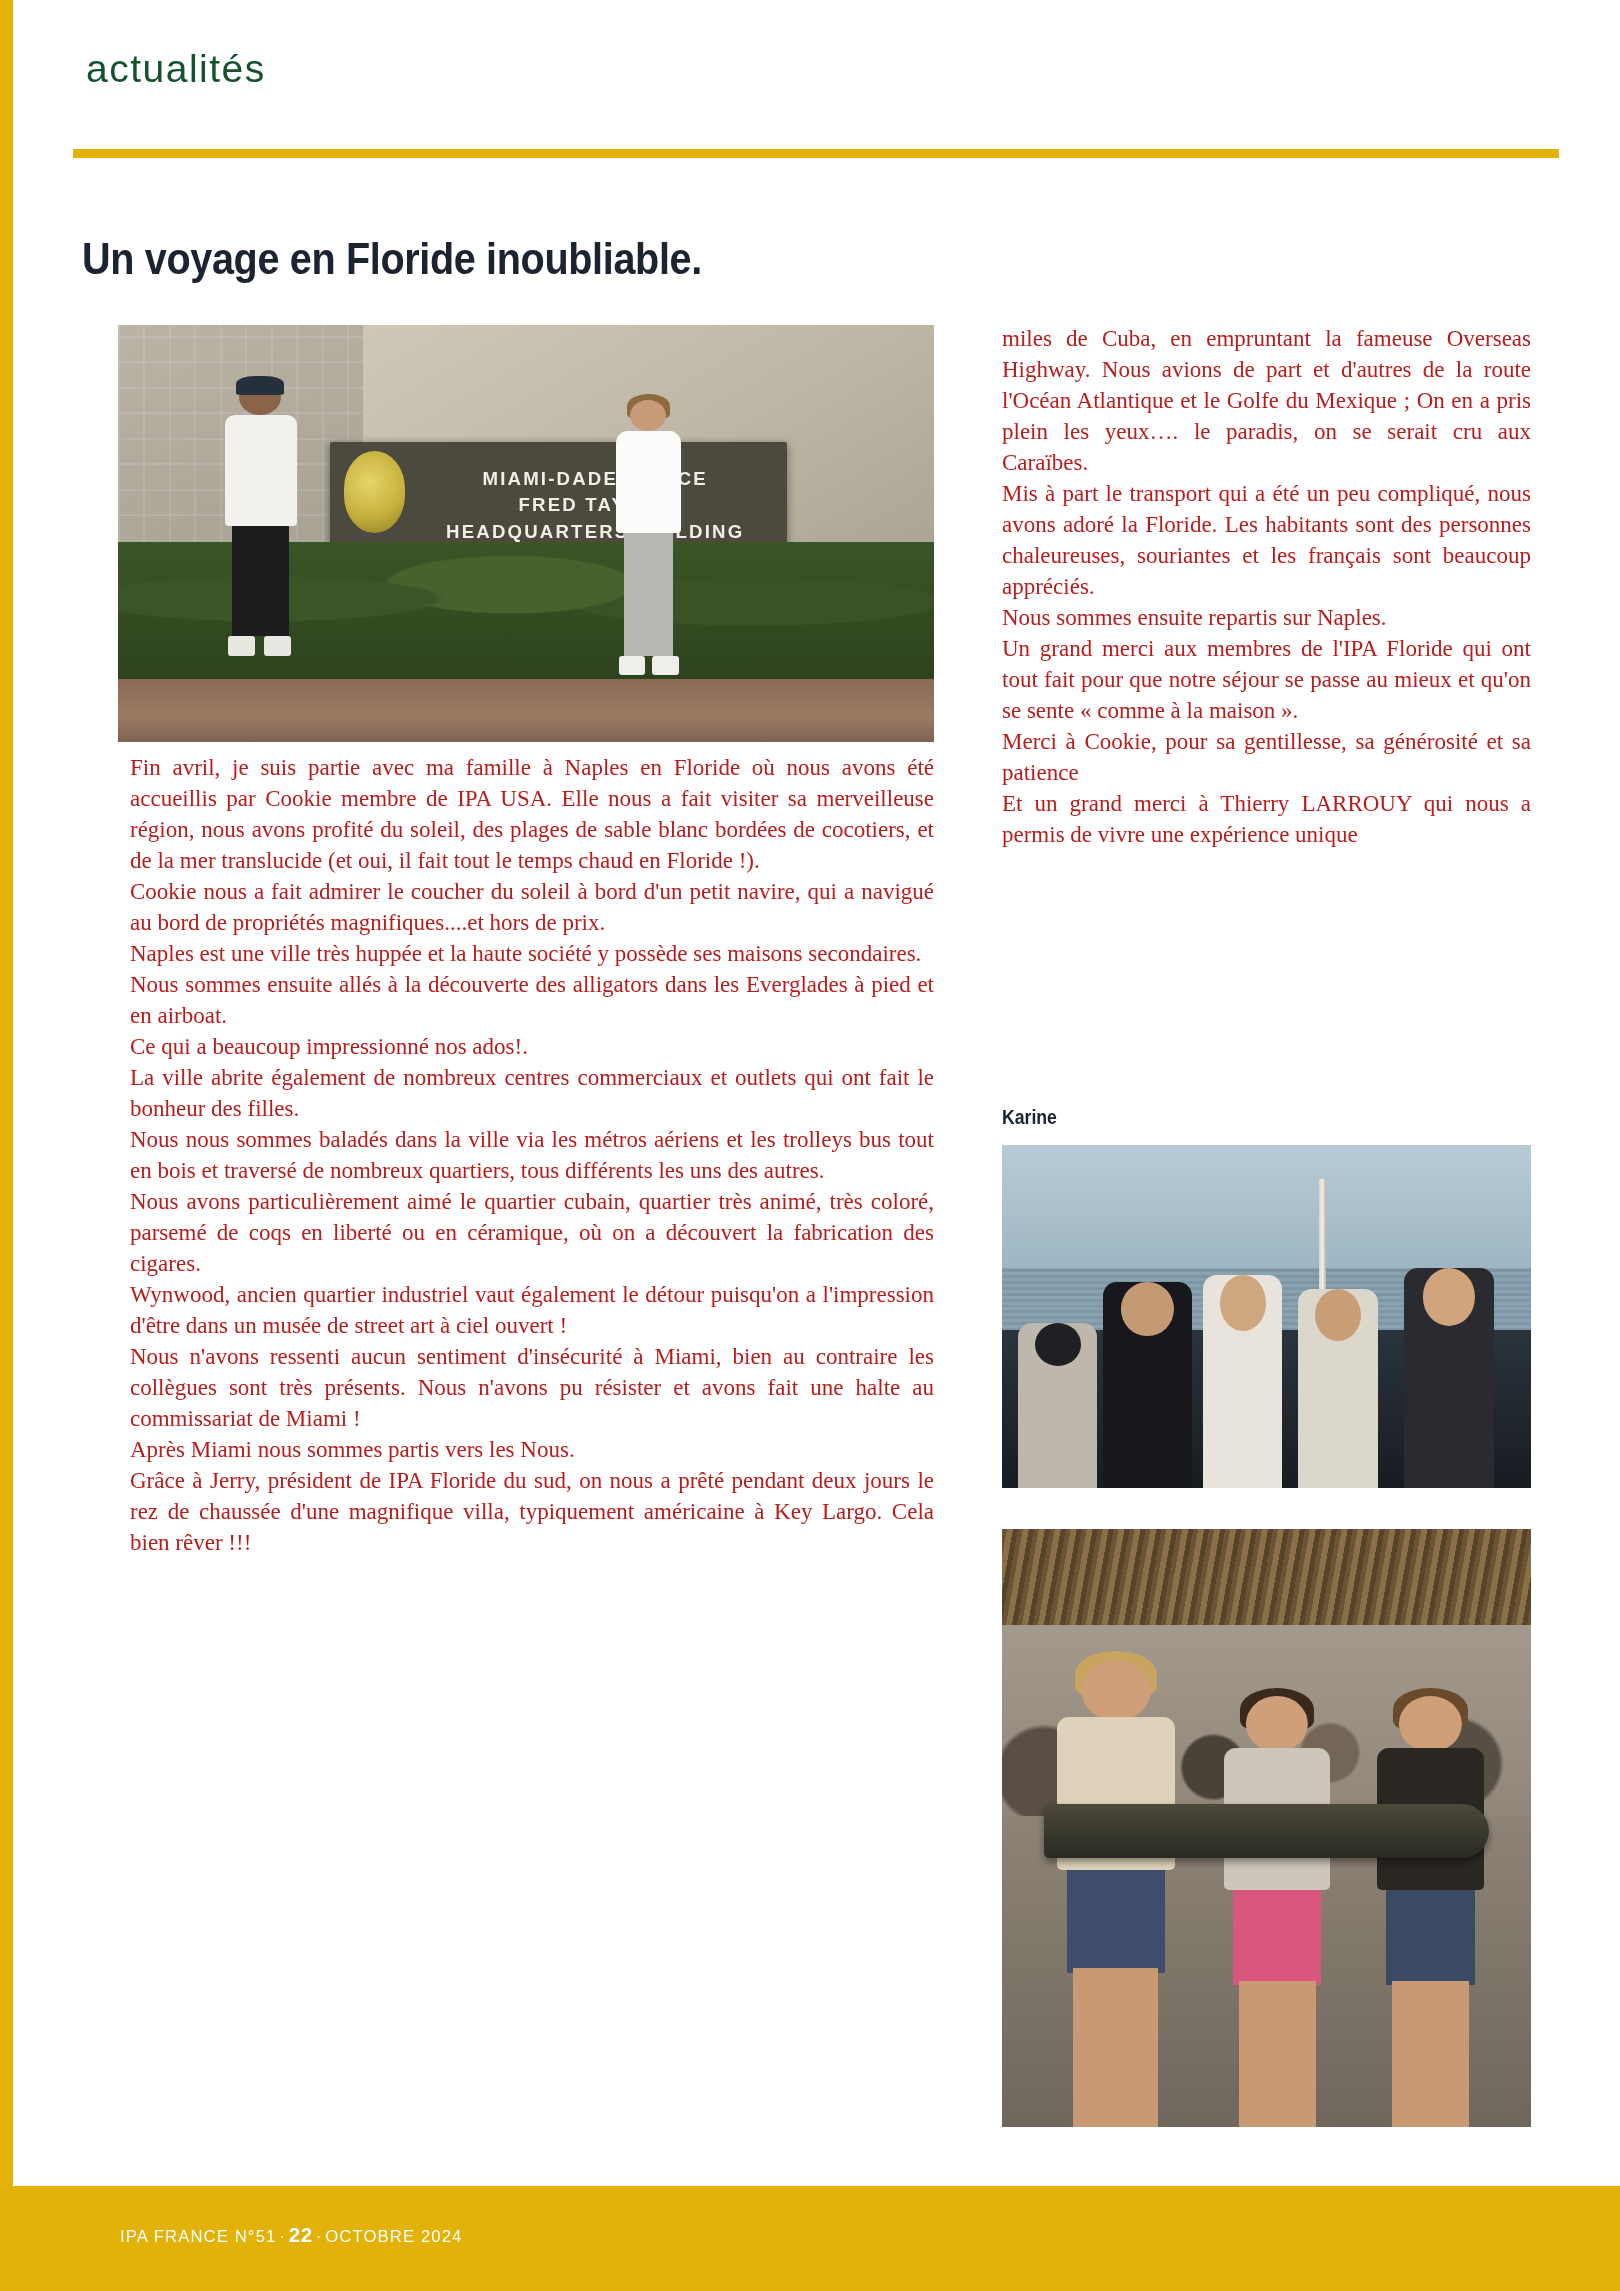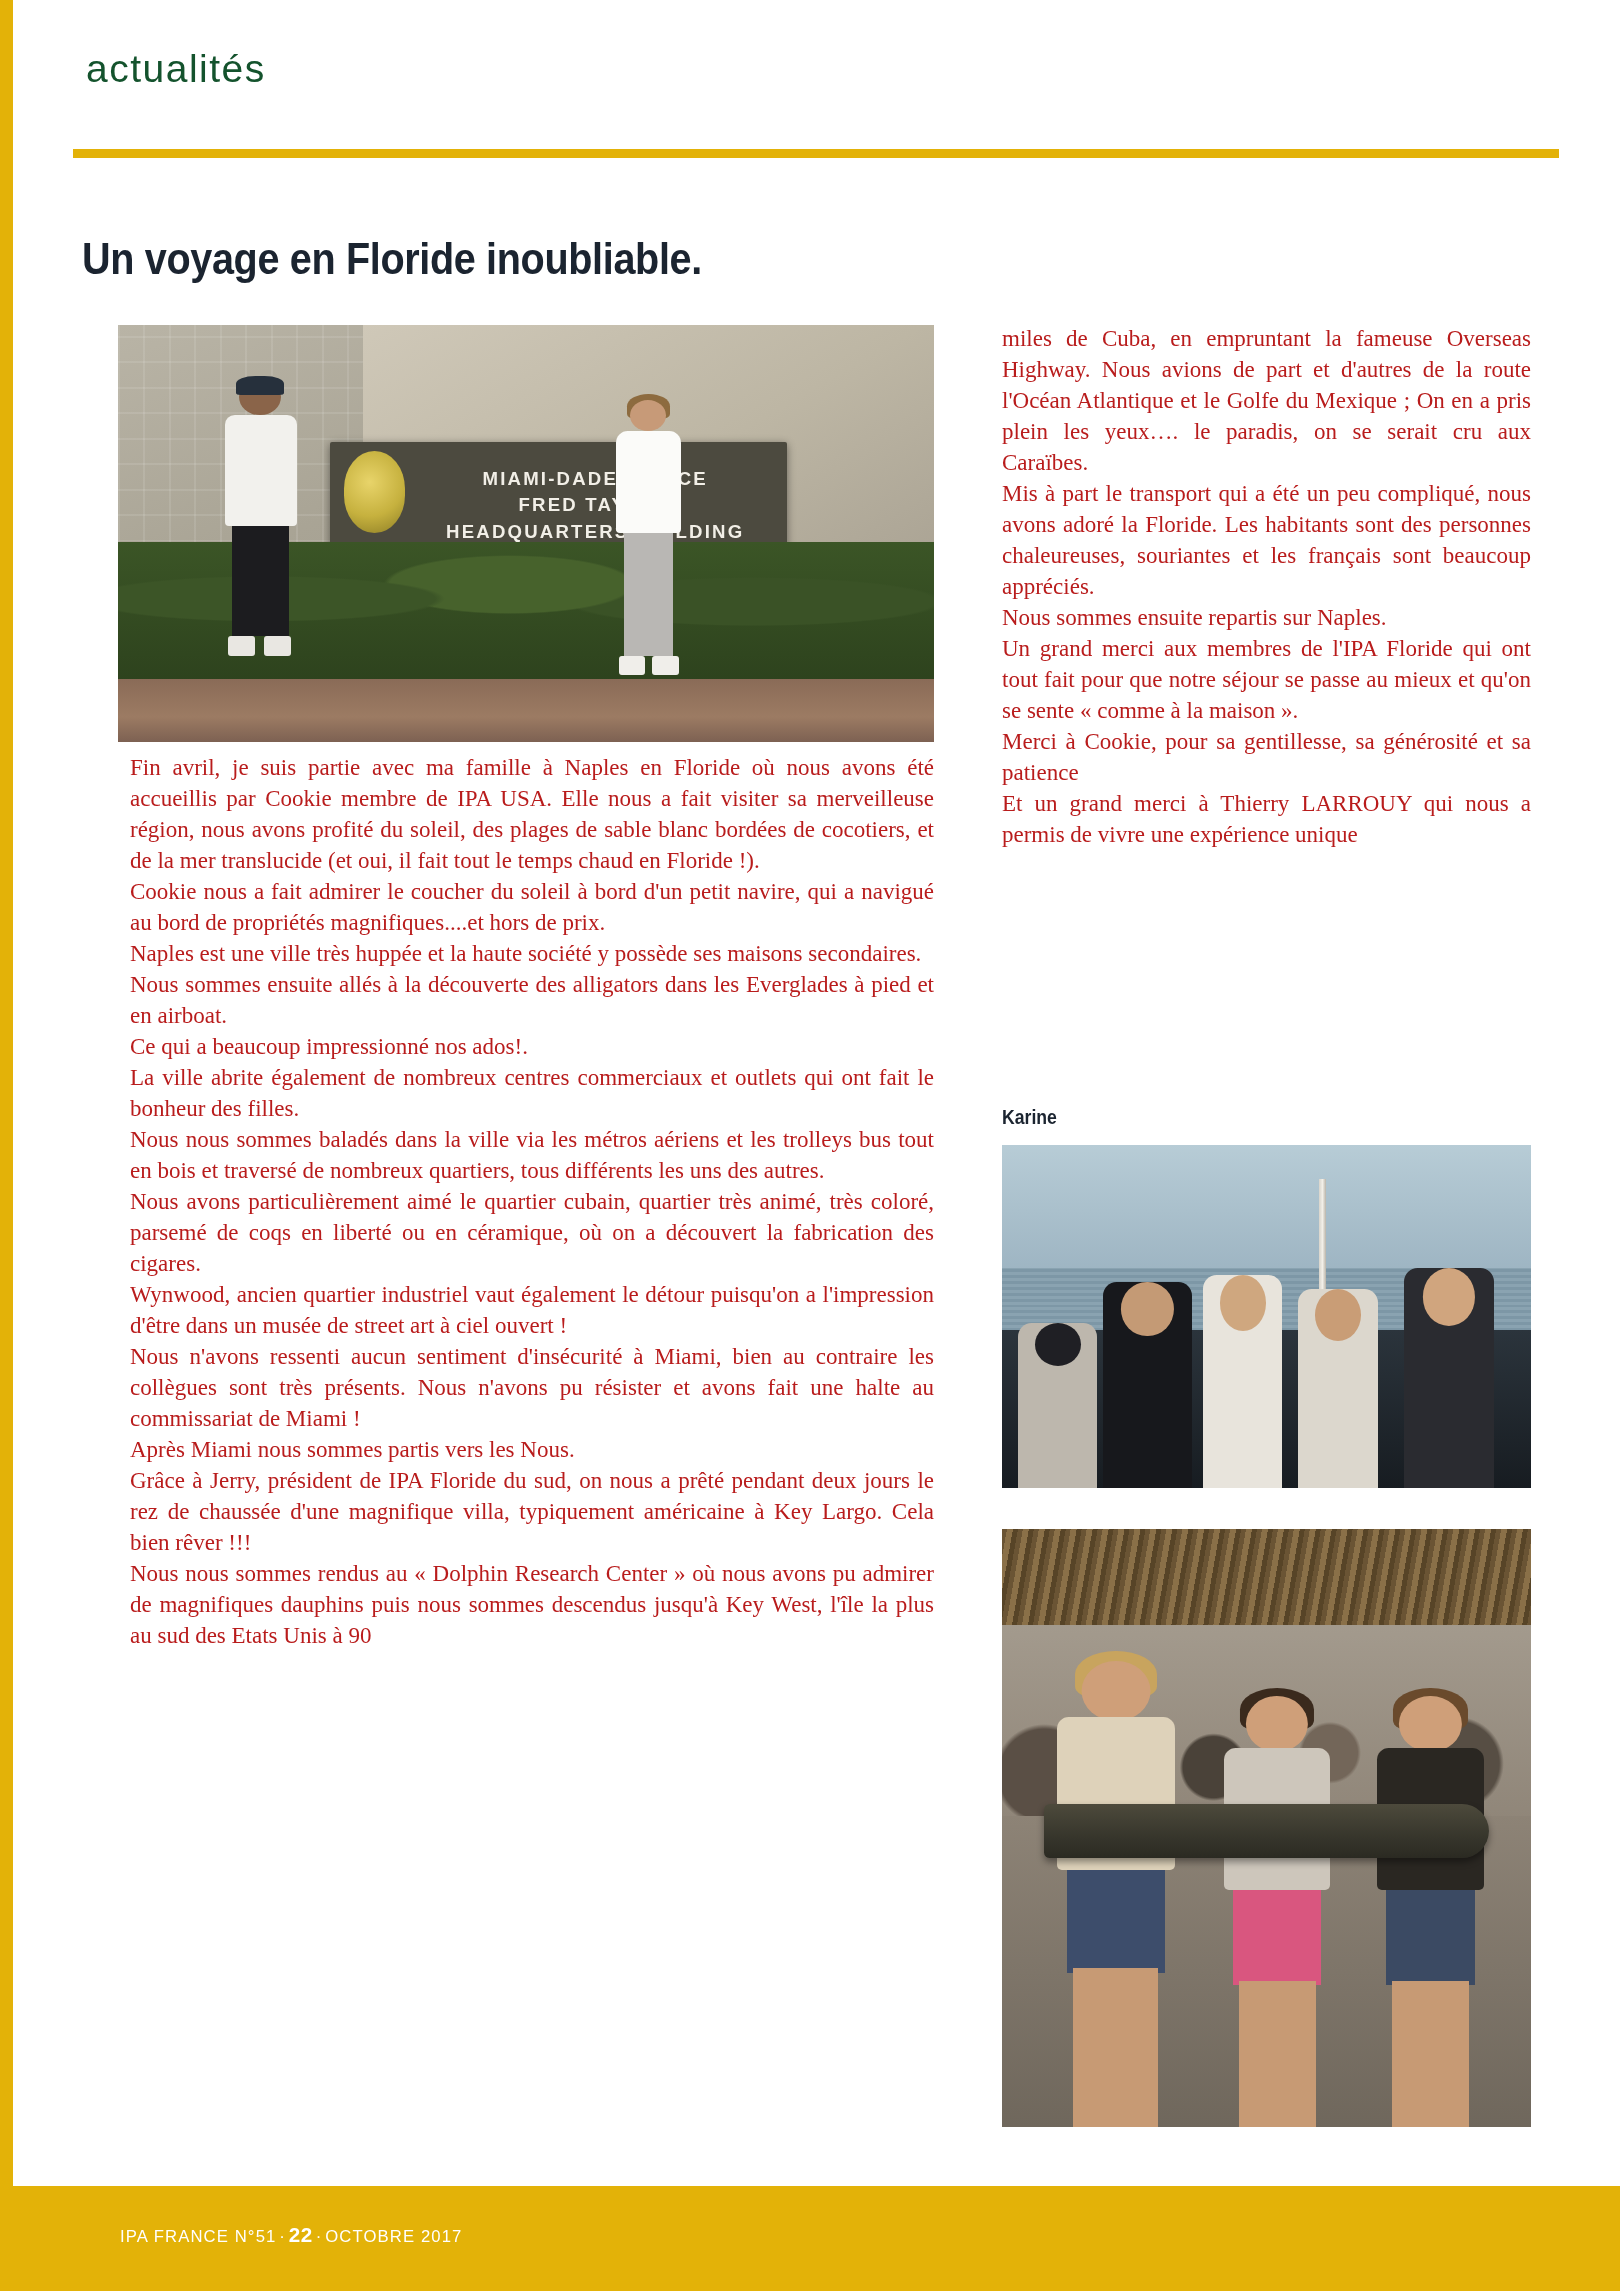--- a/index.html
+++ b/index.html
@@ -305,21 +305,20 @@
       <p>Naples est une ville très huppée et la haute société y possède ses maisons secondaires.</p>
       <p>Nous sommes ensuite allés à la découverte des alligators dans les Everglades à pied et en airboat.</p>
       <p>Ce qui a beaucoup impressionné nos ados!.</p>
       <p>La ville abrite également de nombreux centres commerciaux et outlets qui ont fait le bonheur des filles.</p>
       <p>Nous nous sommes baladés dans la ville via les métros aériens et les trolleys bus tout en bois et traversé de nombreux quartiers, tous différents les uns des autres.</p>
       <p>Nous avons particulièrement aimé le quartier cubain, quartier très animé, très coloré, parsemé de coqs en liberté ou en céramique, où on a découvert la fabrication des cigares.</p>
       <p>Wynwood, ancien quartier industriel vaut également le détour puisqu'on a l'impression d'être dans un musée de street art à ciel ouvert !</p>
       <p>Nous n'avons ressenti aucun sentiment d'insécurité à Miami, bien au contraire les collègues sont très présents. Nous n'avons pu résister et avons fait une halte au commissariat de Miami !</p>
       <p>Après Miami nous sommes partis vers les Nous.</p>
       <p>Grâce à Jerry, président de IPA Floride du sud, on nous a prêté pendant deux jours le rez de chaussée d'une magnifique villa, typiquement américaine à Key Largo. Cela bien rêver !!!</p>
-      <p>Nous nous sommes rendus au « Dolphin Research Center » où nous avons pu admirer de magnifiques dauphins puis nous sommes descendus jusqu'à Key West, l'île la plus au sud des Etats Unis à 90</p>
     </div>
 </div>
 
 <div class="col-right">
   <div id="right-paras">
       <p>miles de Cuba, en empruntant la fameuse Overseas Highway. Nous avions de part et d'autres de la route l'Océan Atlantique et le Golfe du Mexique ; On en a pris plein les yeux…. le paradis, on se serait cru aux Caraïbes.</p>
       <p>Mis à part le transport qui a été un peu compliqué, nous avons adoré la Floride. Les habitants sont des personnes chaleureuses, souriantes et les français sont beaucoup appréciés.</p>
       <p>Nous sommes ensuite repartis sur Naples.</p>
       <p>Un grand merci aux membres de l'IPA Floride qui ont tout fait pour que notre séjour se passe au mieux et qu'on se sente « comme à la maison ».</p>
       <p>Merci à Cookie, pour sa gentillesse, sa générosité et sa patience</p>
@@ -375,15 +374,15 @@
     <div class="head"></div>
     <div class="top" style="background:#2a2722;"></div>
     <div class="bot" style="background:#3b4a63;"></div>
     <div class="legs"></div>
   </div>
   <div class="gator"></div>
 </div>
 
 <div class="footer-gold-bar"></div>
 <div class="footer-text">
-  <span>IPA FRANCE N°51</span><span class="sep">·</span><span class="pagenum">22</span><span class="sep">·</span><span>OCTOBRE 2017</span>
+  <span>IPA FRANCE N°51</span><span class="sep">·</span><span class="pagenum">22</span><span class="sep">·</span><span>OCTOBRE 2024</span>
 </div>
 
 
 </body></html>

